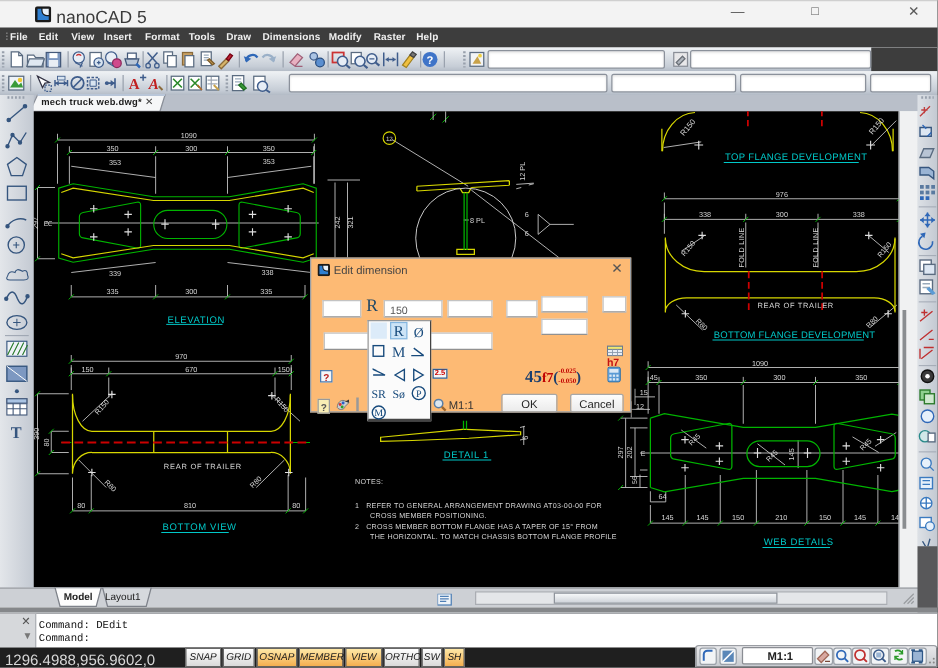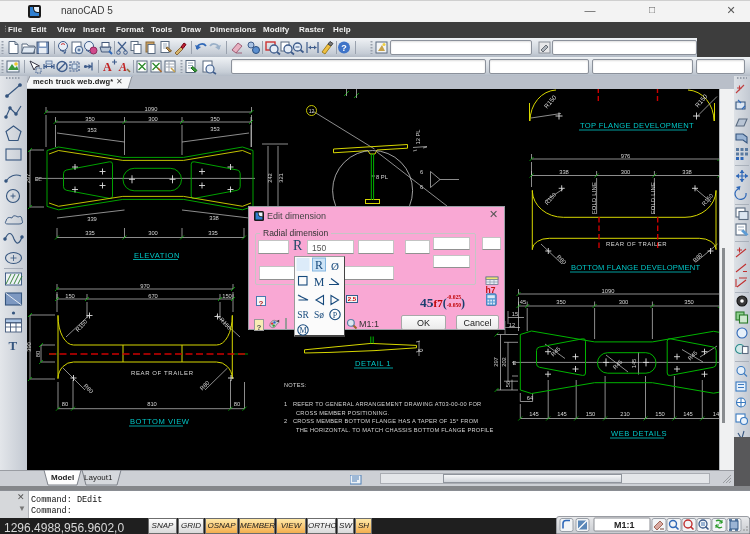--- a/index.html
+++ b/index.html
@@ -1,21 +1,21 @@
 <!DOCTYPE html>
 <html><head>
 <meta charset="utf-8">
 <style>
   * { margin:0; padding:0; box-sizing:border-box; }
   html,body { width:750px; height:534px; overflow:hidden; font-family:"Liberation Sans",sans-serif; }
   body { position:relative; background:#f0f0f0; }
   .abs { position:absolute; }
   
   #titlebar { left:0; top:0; width:750px; height:22px; background:#f3f3f3; border-top:1px solid #cfcfcf; }
-  #titletext { left:61px; top:5px; font-size:10px; color:#3a3a3a; }
+  #titletext { left:45px; top:5px; font-size:14px; color:#3a3a3a; }
   .winbtn { top:0; width:12px; height:20px; color:#5a5a5a; font-size:11px; text-align:center; line-height:20px; }
   
   #menubar { left:0; top:22px; width:750px; height:16px; background:#3d3d3d; }
   #menubar span { position:absolute; top:3px; font-size:8px; font-weight:bold; letter-spacing:0.1px; color:#f0f0f0; }
   
   #tb1 { left:0; top:38px; width:750px; height:19px; background:linear-gradient(#eff2f5,#c6cdd6 80%,#b3bbc6); }
   #tb1dark { left:697px; top:38px; width:53px; height:19px; background:#3d3d3d; }
   #tb2 { left:0; top:57px; width:750px; height:19px; background:linear-gradient(#eff2f5,#c6cdd6 80%,#b3bbc6); }
   .combo { position:absolute; background:#fff; border:1px solid #8b919b; border-radius:2px; box-shadow:inset 0 1px 2px #00000022; }
   
@@ -675,31 +675,28 @@
     </g>
     <g transform="translate(0,337)" stroke="#3a7ac0">
       <rect x="2" y="1" width="9" height="8" fill="#fff"></rect>
       <circle cx="10" cy="8" r="3.5" fill="#e6f0fa"></circle>
     </g>
     <g transform="translate(0,353)" stroke="#35557e">
       <path d="M2 9 h11 M4 4 l3 5 M10 2 l-2 7"></path>
     </g>
   </svg>
 
-  <div class="abs" id="dlg" style="left:248px;top:206px;width:257px;height:124px;background:#f9a8d4;border:1px solid #9aa0a6;box-shadow:1px 2px 4px rgba(0,0,0,0.45)">
+  <div class="abs" id="dlg" style="left:248px;top:206px;width:257px;height:124px;background:#fdba74;border:1px solid #9aa0a6;box-shadow:1px 2px 4px rgba(0,0,0,0.45)">
     <svg class="abs" style="left:5px;top:4px" width="10" height="10" viewBox="0 0 13 13">
       <rect width="13" height="13" rx="2" fill="#1a1a1a"></rect>
       <path d="M2 11 V2 h3 c0,5 2,6 6,6 v3 z" fill="#2f7fd0"></path>
       <path d="M6 2 h5 v5 c-4,0 -5,-1 -5,-5 z" fill="#e8f2fb"></path>
     </svg>
     <div class="abs" style="left:18px;top:4px;font-size:9px;color:#444">Edit dimension</div>
     <div class="abs" style="left:240px;top:1px;font-size:11px;color:#555">✕</div>
-    <fieldset class="abs" style="left:6px;top:21px;width:221px;height:57px;border:1px solid #c5c5c5;border-radius:2px">
-      <legend style="margin-left:4px;padding:0 3px;font-size:8.5px;color:#333">Radial dimension</legend>
-    </fieldset>
     <div class="fld" style="left:9px;top:33px;width:31px"></div>
     <div class="abs" style="left:44px;top:31px;font-family:'Liberation Serif',serif;font-size:14px;color:#1f4868">R</div>
     <div class="fld" style="left:58px;top:33px;width:47px;color:#555;font-size:8.5px;padding:2px 0 0 4px">150</div>
     <div class="fld" style="left:109px;top:33px;width:36px"></div>
     <div class="fld" style="left:156px;top:33px;width:25px"></div>
     <div class="fld" style="left:184px;top:30px;width:37px;height:13px"></div>
     <div class="fld" style="left:184px;top:48px;width:37px;height:13px"></div>
     <div class="fld" style="left:233px;top:30px;width:19px;height:13px"></div>
     <div class="fld" style="left:10px;top:59px;width:135px"></div>
 

